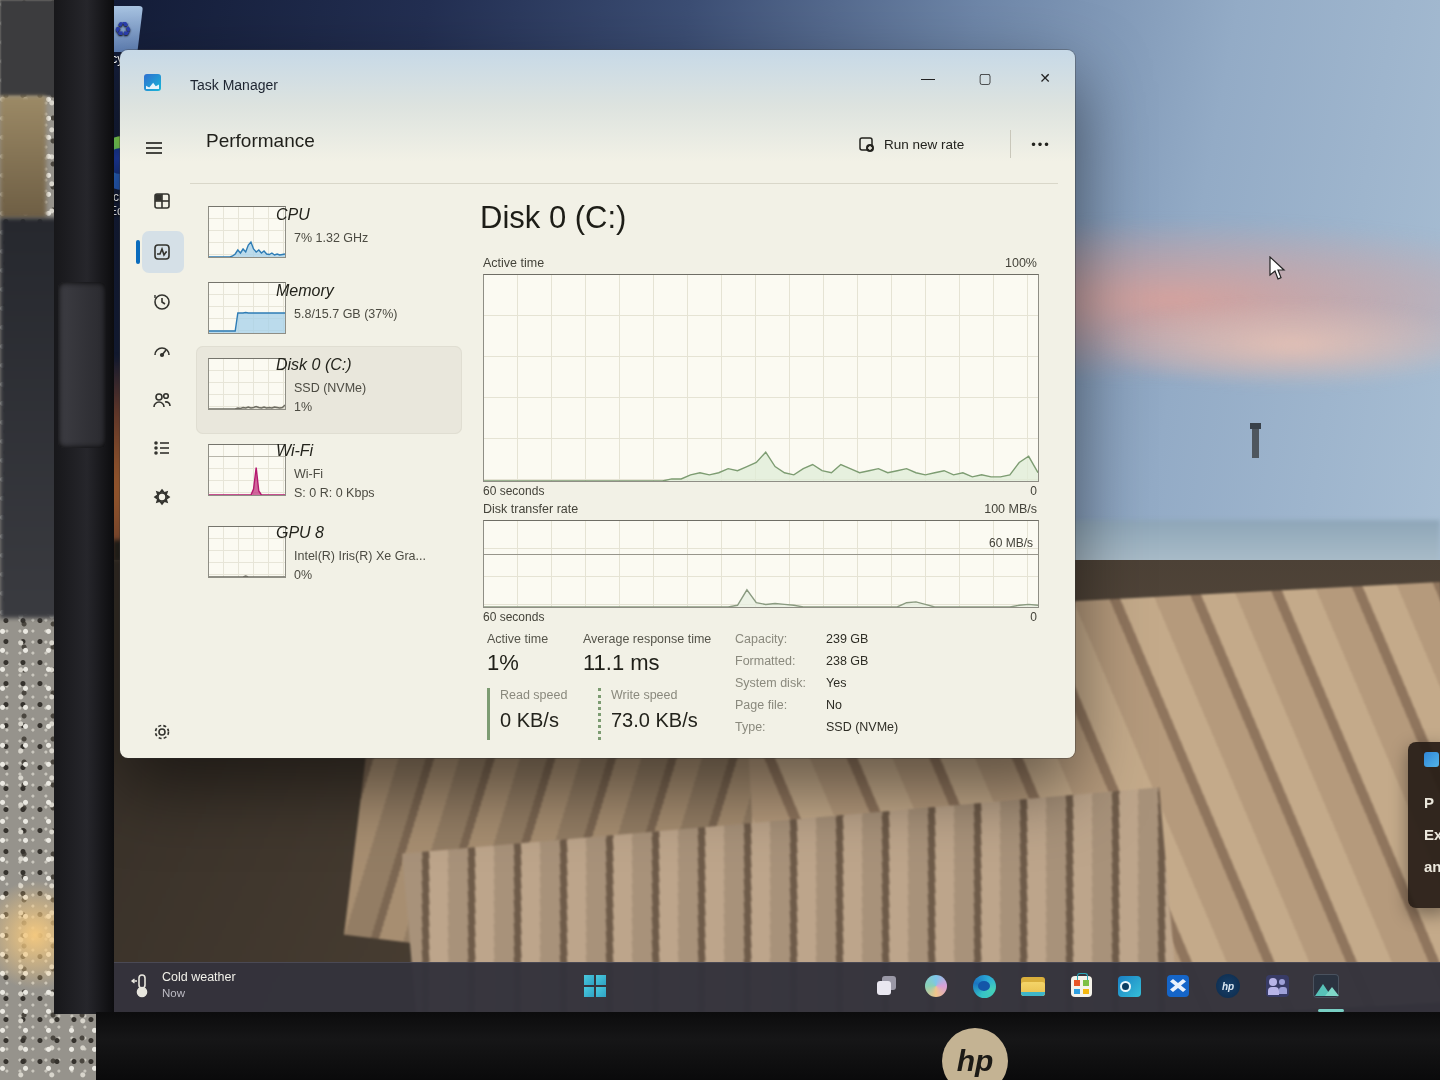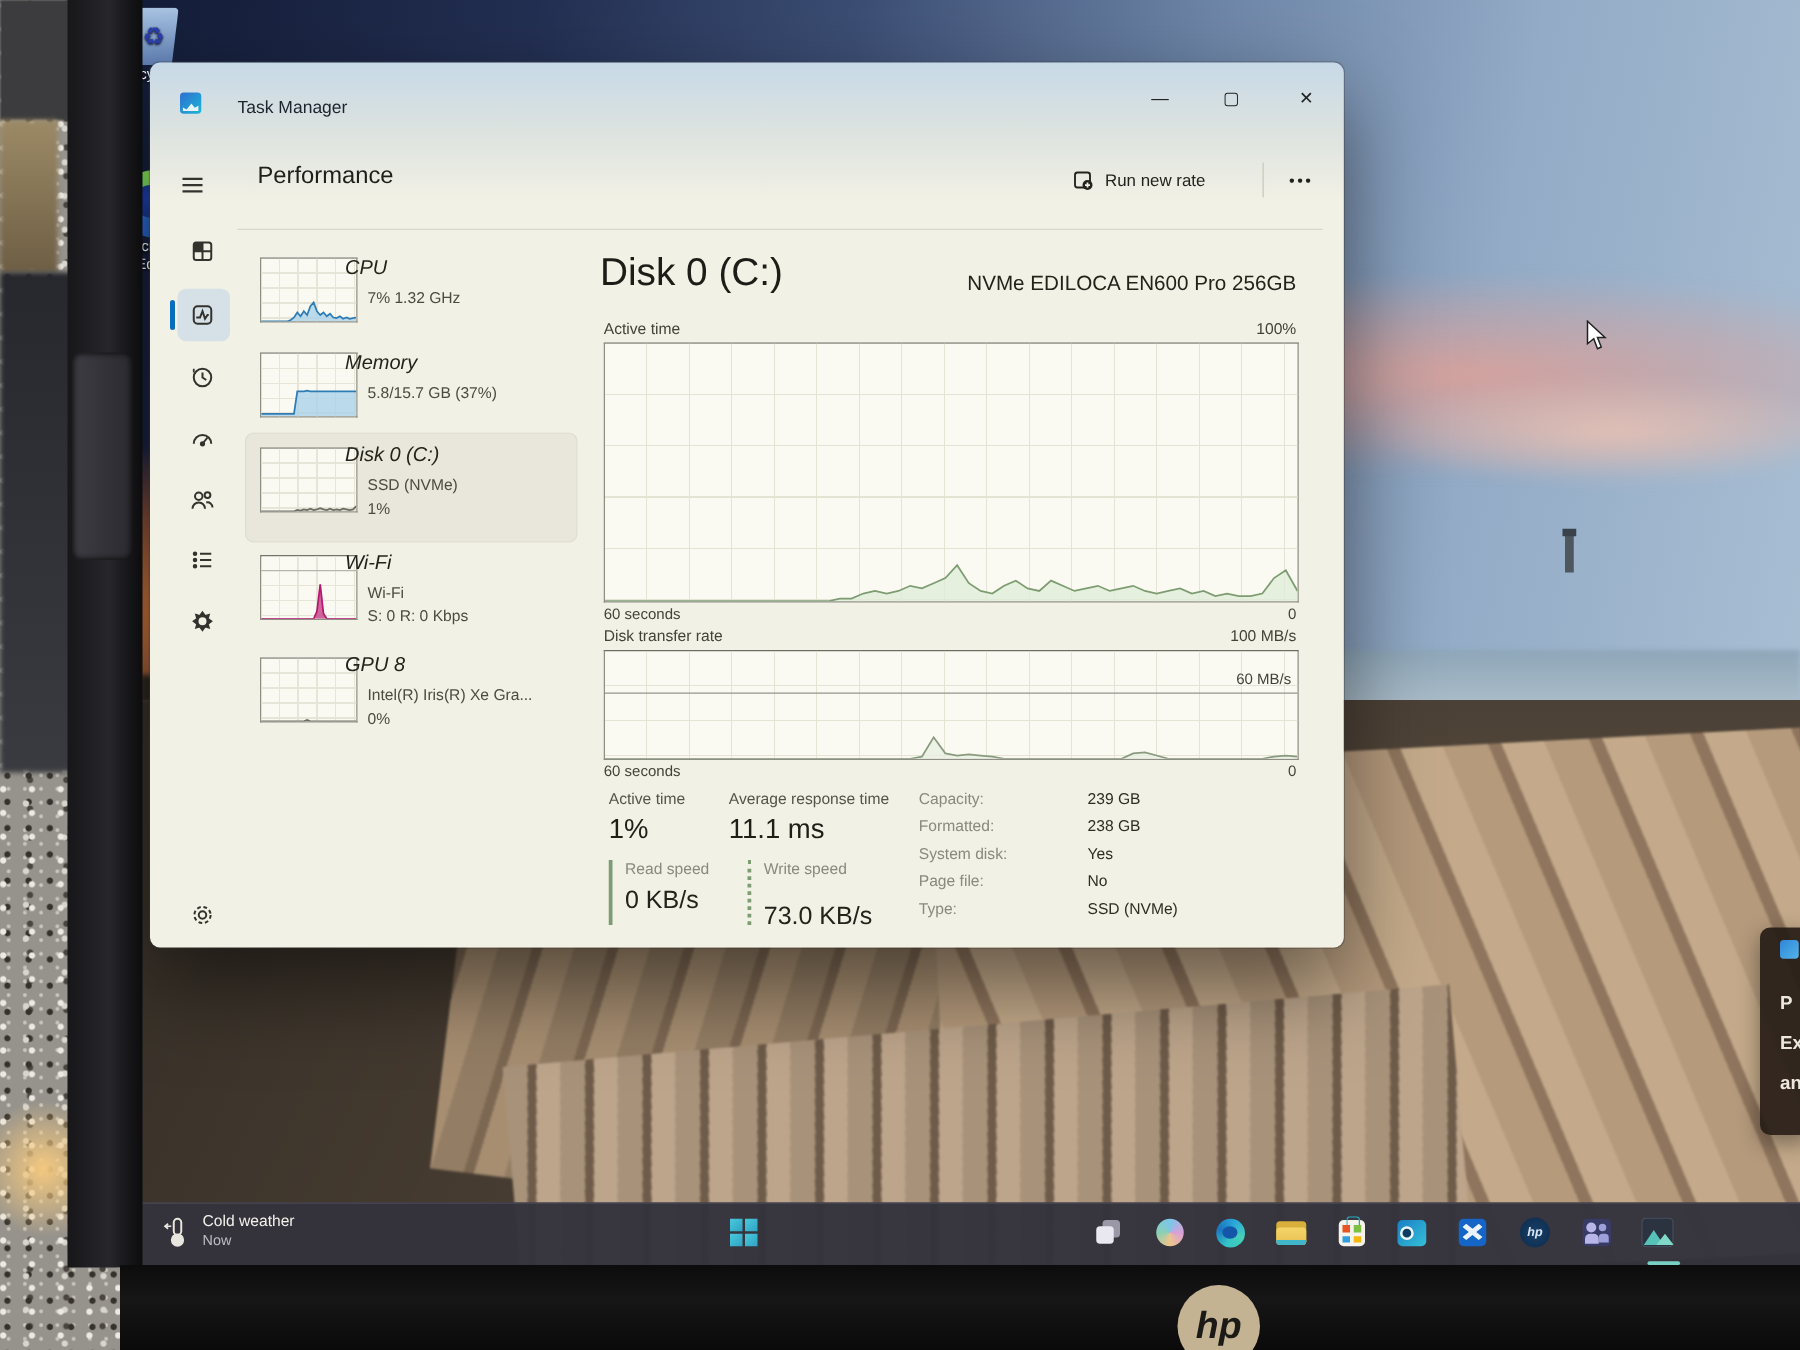--- a/index.html
+++ b/index.html
@@ -109,21 +109,21 @@
     background-image:repeating-linear-gradient(to right,rgba(0,0,0,0) 0 33px,#e5e3d4 33px 34px),
                      repeating-linear-gradient(to bottom,rgba(0,0,0,0) 0 40px,#e5e3d4 40px 41px);}
   .scale-line{position:absolute;left:0;width:100%;height:1px;background:#97958b;}
   .scale-lbl{position:absolute;right:5px;font-size:12px;color:#44433a;}
   .axis{font-size:12px;color:#44433a;}
   .stat-lbl{font-size:12.5px;color:#55544a;}
   .stat-val{font-size:22px;color:#1f1f18;}
   .speed-lbl{font-size:12.5px;color:#8a897d;}
   .speed-val{font-size:20px;color:#23231c;}
   .kv{font-size:12.5px;color:#8a897d;}
-  .kv-val{font-size:12.5px;color:#2e2d25;margin-left:44px;}
+  .kv-val{font-size:12.5px;color:#2e2d25;}
   svg.chart{position:absolute;inset:0;width:100%;height:100%;}
   
   .toast{left:1296px;top:742px;width:40px;height:166px;border-radius:8px 0 0 8px;
     background:rgba(38,28,22,.92);color:#ece8dd;overflow:hidden;box-shadow:0 6px 18px rgba(0,0,0,.4);}
   .toast .tline{position:absolute;left:16px;font-size:15px;font-weight:bold;}
   
   .taskbar{left:0;top:962px;width:1328px;height:50px;background:rgba(52,51,60,.97);
     border-top:1px solid #4a4954;display:block;color:#fff;}
   .tb-ico{position:absolute;top:6px;width:34px;height:34px;display:flex;align-items:center;justify-content:center;}
   .search-pill{left:513px;top:5px;width:238px;height:34px;border-radius:17px;background:#eae7d5;
@@ -335,21 +335,20 @@
               <polyline points="0.00,100.00 3.45,100.00 6.90,100.00 10.34,100.00 13.79,100.00 17.24,100.00 20.69,100.00 24.14,100.00 27.59,100.00 31.03,100.00 34.48,100.00 37.93,100.00 41.38,100.00 44.83,100.00 48.28,98.00 51.72,100.00 55.17,100.00 58.62,100.00 62.07,100.00 65.52,100.00 68.97,100.00 72.41,100.00 75.86,100.00 79.31,100.00 82.76,100.00 86.21,100.00 89.66,100.00 93.10,100.00 96.55,100.00 100.00,100.00 " fill="none" stroke="#6e6d63" stroke-width="1.4" vector-effect="non-scaling-stroke"></polyline>
             </svg>
           </div>
         </div>
       <div class="sname" style="top:4px">GPU 8</div>
       <div class="ssub" style="top:29px">Intel(R) Iris(R) Xe Gra...</div>
       <div class="ssub" style="top:48px">0%</div>
     </div>
 
     <div class="abs main-title">Disk 0 (C:)</div>
-    <div class="abs main-sub">NVMe EDILOCA EN600 Pro 256GB</div>
 
     <div class="abs chart-lbl" style="left:363px;top:206px">Active time</div>
     <div class="abs chart-lbl" style="left:860px;top:206px;width:57px;text-align:right">100%</div>
     <div class="bigchart" style="left:363px;top:224px;width:554px;height:206px">
       <div class="grid"></div>
       <div class="abs" style="inset:0">
           <svg class="chart" viewBox="0 0 100 100" preserveAspectRatio="none">
             <polygon points="0,100 0.00,100.00 1.69,100.00 3.39,100.00 5.08,100.00 6.78,100.00 8.47,100.00 10.17,100.00 11.86,100.00 13.56,100.00 15.25,100.00 16.95,100.00 18.64,100.00 20.34,100.00 22.03,100.00 23.73,100.00 25.42,100.00 27.12,100.00 28.81,100.00 30.51,100.00 32.20,100.00 33.90,99.00 35.59,99.00 37.29,97.00 38.98,96.00 40.68,97.00 42.37,96.00 44.07,94.00 45.76,95.00 47.46,93.00 49.15,91.00 50.85,86.00 52.54,93.00 54.24,96.00 55.93,97.00 57.63,94.00 59.32,92.00 61.02,95.00 62.71,96.00 64.41,92.00 66.10,94.00 67.80,96.00 69.49,95.00 71.19,94.00 72.88,96.00 74.58,95.00 76.27,94.00 77.97,96.00 79.66,97.00 81.36,96.00 83.05,95.00 84.75,97.00 86.44,96.00 88.14,98.00 89.83,97.00 91.53,98.00 93.22,98.00 94.92,97.00 96.61,91.00 98.31,88.00 100.00,96.00 100,100" fill="#dfecd7" fill-opacity="0.75"></polygon>
             <polyline points="0.00,100.00 1.69,100.00 3.39,100.00 5.08,100.00 6.78,100.00 8.47,100.00 10.17,100.00 11.86,100.00 13.56,100.00 15.25,100.00 16.95,100.00 18.64,100.00 20.34,100.00 22.03,100.00 23.73,100.00 25.42,100.00 27.12,100.00 28.81,100.00 30.51,100.00 32.20,100.00 33.90,99.00 35.59,99.00 37.29,97.00 38.98,96.00 40.68,97.00 42.37,96.00 44.07,94.00 45.76,95.00 47.46,93.00 49.15,91.00 50.85,86.00 52.54,93.00 54.24,96.00 55.93,97.00 57.63,94.00 59.32,92.00 61.02,95.00 62.71,96.00 64.41,92.00 66.10,94.00 67.80,96.00 69.49,95.00 71.19,94.00 72.88,96.00 74.58,95.00 76.27,94.00 77.97,96.00 79.66,97.00 81.36,96.00 83.05,95.00 84.75,97.00 86.44,96.00 88.14,98.00 89.83,97.00 91.53,98.00 93.22,98.00 94.92,97.00 96.61,91.00 98.31,88.00 100.00,96.00 " fill="none" stroke="#7d9c72" stroke-width="1.4" vector-effect="non-scaling-stroke"></polyline>
           </svg>
@@ -378,21 +377,21 @@
     <div class="abs stat-val" style="left:367px;top:600px">1%</div>
     <div class="abs stat-lbl" style="left:463px;top:582px">Average response time</div>
     <div class="abs stat-val" style="left:463px;top:600px">11.1 ms</div>
 
     <div class="abs" style="left:367px;top:638px;width:104px;height:52px;border-left:3px solid #7d9c72;padding-left:10px">
       <div class="speed-lbl">Read speed</div>
       <div class="speed-val" style="margin-top:7px">0 KB/s</div>
     </div>
     <div class="abs" style="left:478px;top:638px;width:120px;height:52px;border-left:3px dotted #7d9c72;padding-left:10px">
       <div class="speed-lbl">Write speed</div>
-      <div class="speed-val" style="margin-top:20px">73.0 KB/s</div>
+      <div class="speed-val" style="margin-top:7px">73.0 KB/s</div>
     </div>
 
     <div class="abs kv" style="left:615px;top:582px">Capacity:</div>
     <div class="abs kv-val" style="left:706px;top:582px">239 GB</div>
     <div class="abs kv" style="left:615px;top:604px">Formatted:</div>
     <div class="abs kv-val" style="left:706px;top:604px">238 GB</div>
     <div class="abs kv" style="left:615px;top:626px">System disk:</div>
     <div class="abs kv-val" style="left:706px;top:626px">Yes</div>
     <div class="abs kv" style="left:615px;top:648px">Page file:</div>
     <div class="abs kv-val" style="left:706px;top:648px">No</div>

